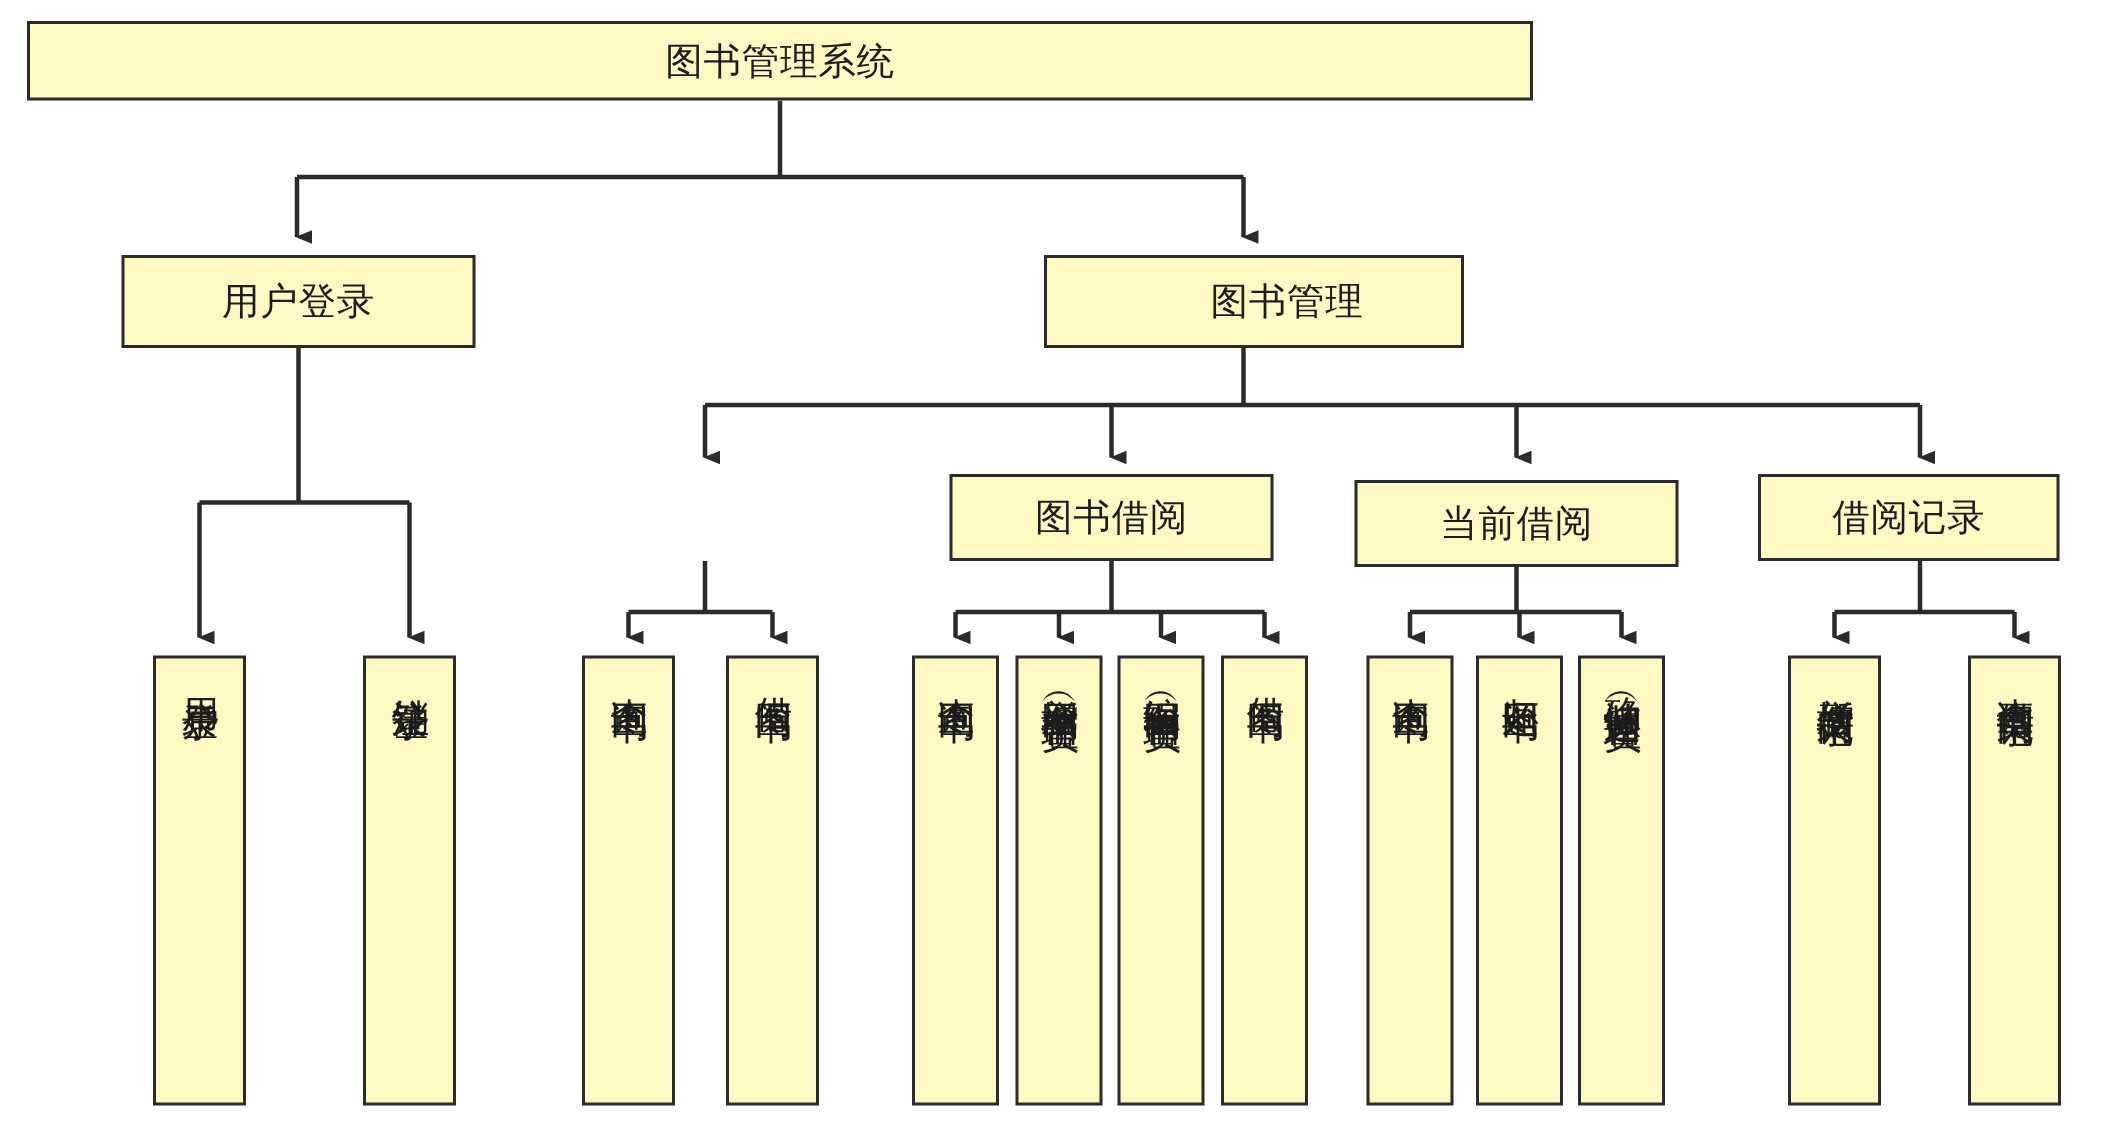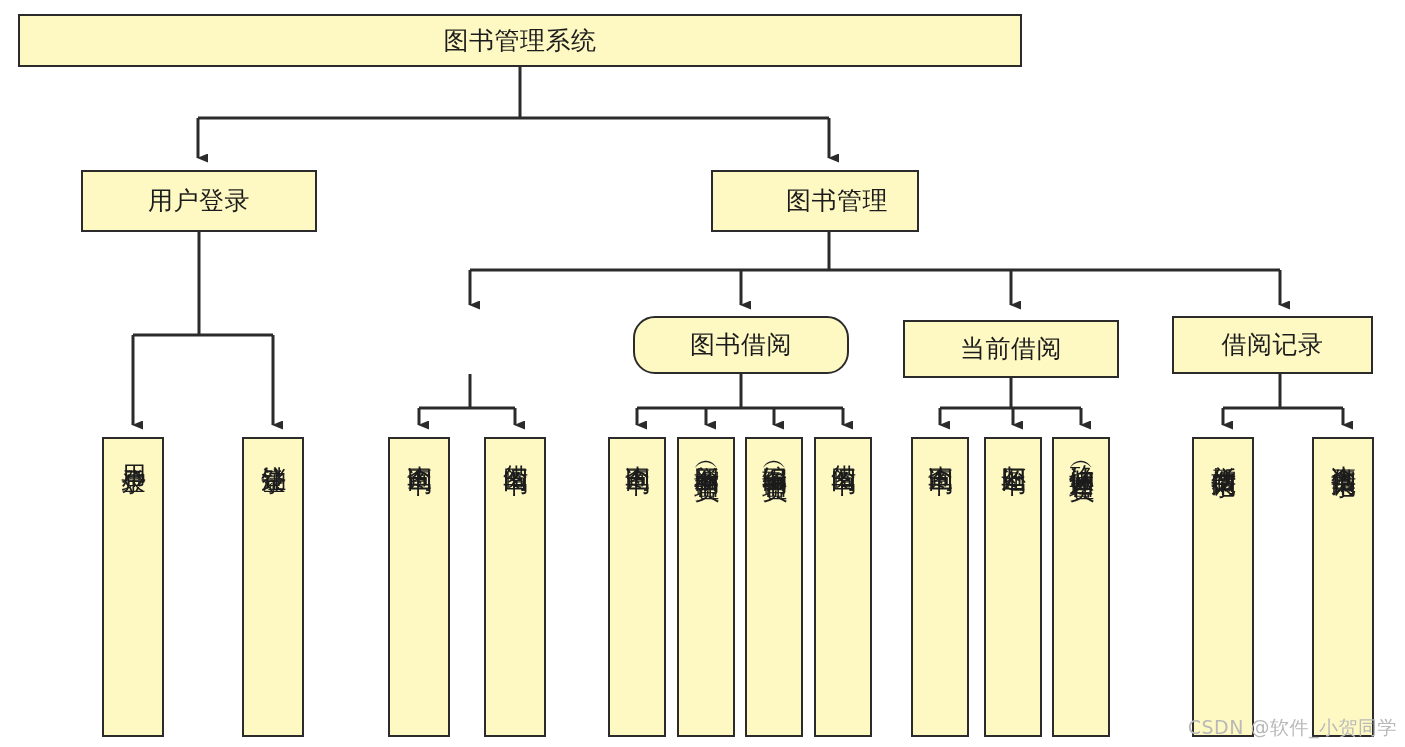--- a/index.html
+++ b/index.html
@@ -128,25 +128,25 @@
     </g>
   </svg>
 
   <div class="node horizontal" id="root-node" style="left:18px; top:14px; width:1004px; height:53px;">
     <span class="node-label">图书管理系统</span>
   </div>
 
   <div class="node horizontal" style="left:81px; top:170px; width:236px; height:62px;">
     <span class="node-label">用户登录</span>
   </div>
-  <div class="node horizontal" style="left:711px; top:170px; width:208px; height:62px;padding-left:44px;">
+  <div class="node horizontal" style="left:696px; top:170px; width:280px; height:62px;padding-left:44px;">
     <span class="node-label">图书管理</span>
   </div>
 
-  <div class="node horizontal" style="left:633px; top:316px; width:216px; height:58px;border-radius:22px;">
+  <div class="node horizontal" style="left:633px; top:316px; width:216px; height:58px;">
     <span class="node-label">图书借阅</span>
   </div>
   <div class="node horizontal" style="left:903px; top:320px; width:216px; height:58px;">
     <span class="node-label">当前借阅</span>
   </div>
   <div class="node horizontal" style="left:1172px; top:316px; width:201px; height:58px;">
     <span class="node-label">借阅记录</span>
   </div>
 
   <div class="node vertical" style="left:102px; top:437px; width:62px; height:300px;">
@@ -182,15 +182,14 @@
   <div class="node vertical" style="left:1052px; top:437px; width:58px; height:300px;">
     <span class="node-label">确认归还（管理员）</span>
   </div>
   <div class="node vertical" style="left:1192px; top:437px; width:62px; height:300px;">
     <span class="node-label">新增借阅记录</span>
   </div>
   <div class="node vertical" style="left:1312px; top:437px; width:62px; height:300px;">
     <span class="node-label">查询借阅记录</span>
   </div>
 
-  <div class="watermark">CSDN @软件_小贺同学</div>
 
 </div>
 
 </body></html>

